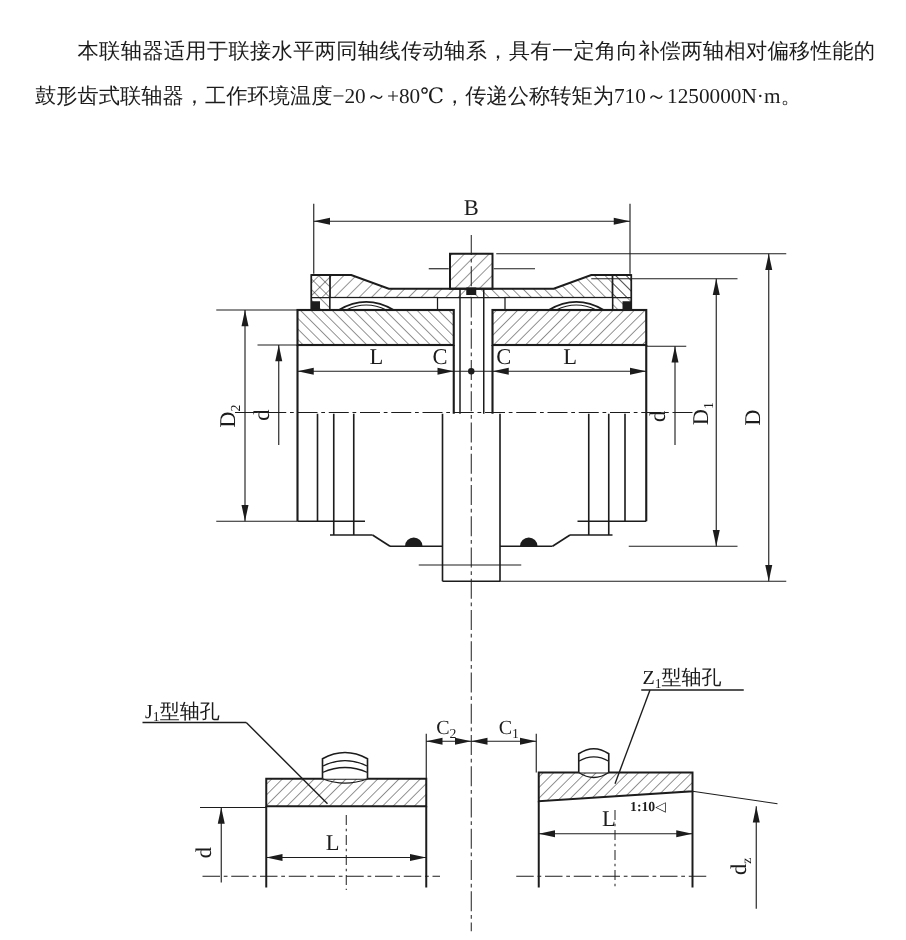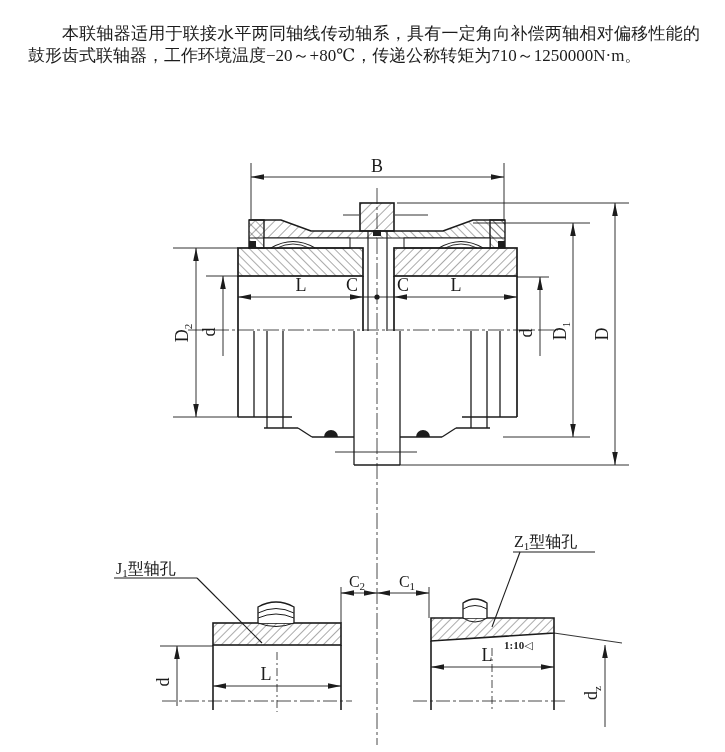--- a/index.html
+++ b/index.html
@@ -10,21 +10,21 @@
     background: #ffffff;
     font-family: "Liberation Serif", "DejaVu Serif", serif;
     overflow: hidden;
   }
   .intro {
     position: absolute;
     top: 6px;
     left: 28px;
     width: 672px;
     font-size: 17px;
-    line-height: 22px;
+    line-height: 36px;
     color: #1c1c1c;
     text-indent: 2em;
     text-align: justify;
   }
   .drawing {
     position: absolute;
     top: 0; left: 0;
     width: 725px;
     height: 752px;
   }

